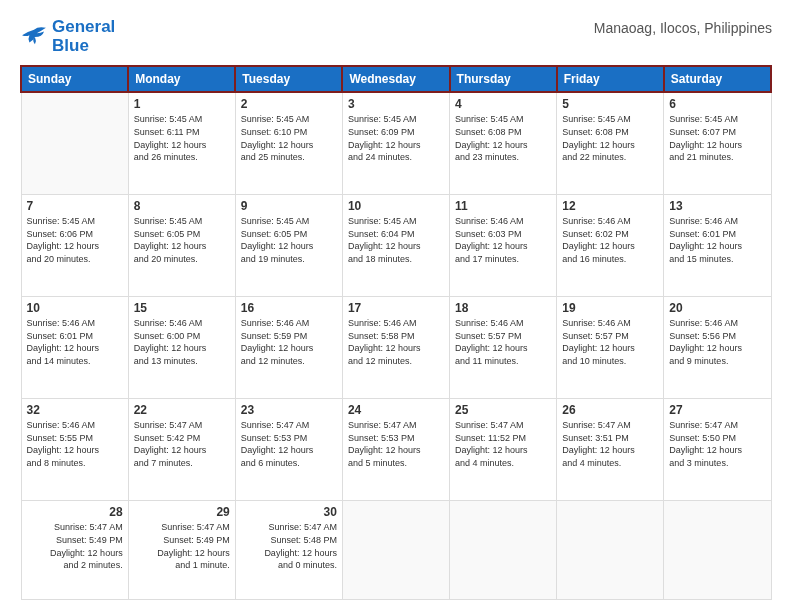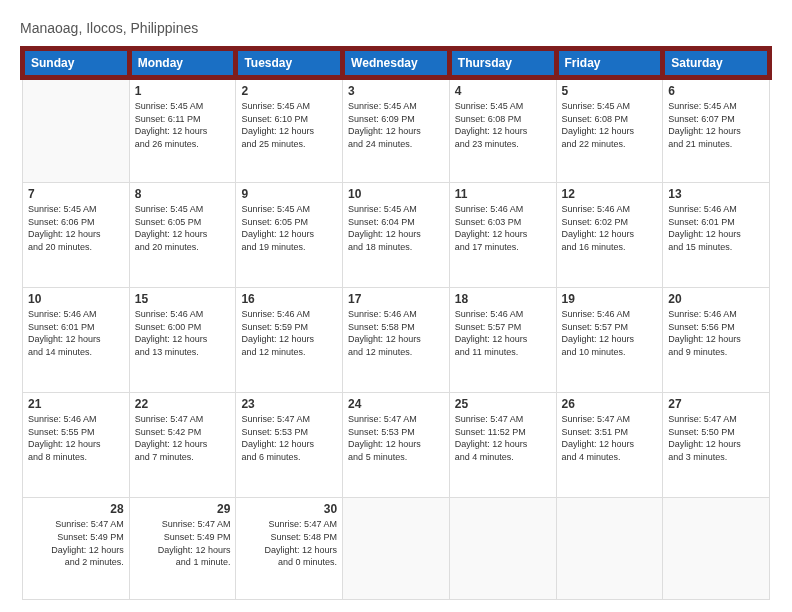--- a/index.html
+++ b/index.html
@@ -53,21 +53,21 @@
       width: 100%;
       table-layout: fixed;
     }
     .calendar th {
       background: #1a6fc4;
       color: white;
       text-align: left;
       padding: 5px 6px;
       font-size: 12px;
       font-weight: bold;
-      border: 5px solid #7f1d1d;
+      border: 2px solid #7f1d1d;
     }
     .calendar td {
       vertical-align: top;
       padding: 4px 5px;
       border: 1px solid #ddd;
       font-size: 9.5px;
       color: #333;
       height: 78px;
     }
     .day-num {
@@ -87,20 +87,30 @@
     .last-row td {
       height: 72px;
       text-align: right;
     }
   </style>
 </head>
 <body>
 
 <div class="page">
   <div class="header">
+    <div class="logo">
+      <svg class="logo-bird" viewBox="0 0 30 24" xmlns="http://www.w3.org/2000/svg">
+        <path d="M15,4 Q20,0 28,2 Q22,6 18,8 Q22,8 26,6 Q24,12 16,12 Q14,16 10,18 Q8,14 10,10 Q6,12 2,10 Q8,6 15,4 Z" fill="#1a6fc4"></path>
+        <path d="M16,12 Q18,16 16,20 Q14,18 14,14 Z" fill="#1a6fc4"></path>
+      </svg>
+      <div>
+        <div style="font-size:17px;font-weight:bold;color:#1a6fc4;line-height:1.1;">General</div>
+        <div style="font-size:17px;font-weight:bold;color:#1a6fc4;line-height:1.1;">Blue</div>
+      </div>
+    </div>
     <div class="title-section">
       <div class="subtitle">Manaoag, Ilocos, Philippines</div>
     </div>
   </div>
 
   <table class="calendar">
     <thead>
       <tr>
         <th>Sunday</th>
         <th>Monday</th>
@@ -254,21 +264,21 @@
           <td>
             <span class="day-num">20</span>
             <div class="cell-text">Sunrise: 5:46 AM</div>
             <div class="cell-text">Sunset: 5:56 PM</div>
             <div class="cell-text">Daylight: 12 hours</div>
             <div class="cell-text">and 9 minutes.</div>
           </td>
         </tr>
         <tr>
           <td>
-            <span class="day-num">21</span>
+            <span class="day-num">32</span>
             <div class="cell-text">Sunrise: 5:46 AM</div>
             <div class="cell-text">Sunset: 5:55 PM</div>
             <div class="cell-text">Daylight: 12 hours</div>
             <div class="cell-text">and 8 minutes.</div>
           </td>
           <td>
             <span class="day-num">22</span>
             <div class="cell-text">Sunrise: 5:47 AM</div>
             <div class="cell-text">Sunset: 5:42 PM</div>
             <div class="cell-text">Daylight: 12 hours</div>

